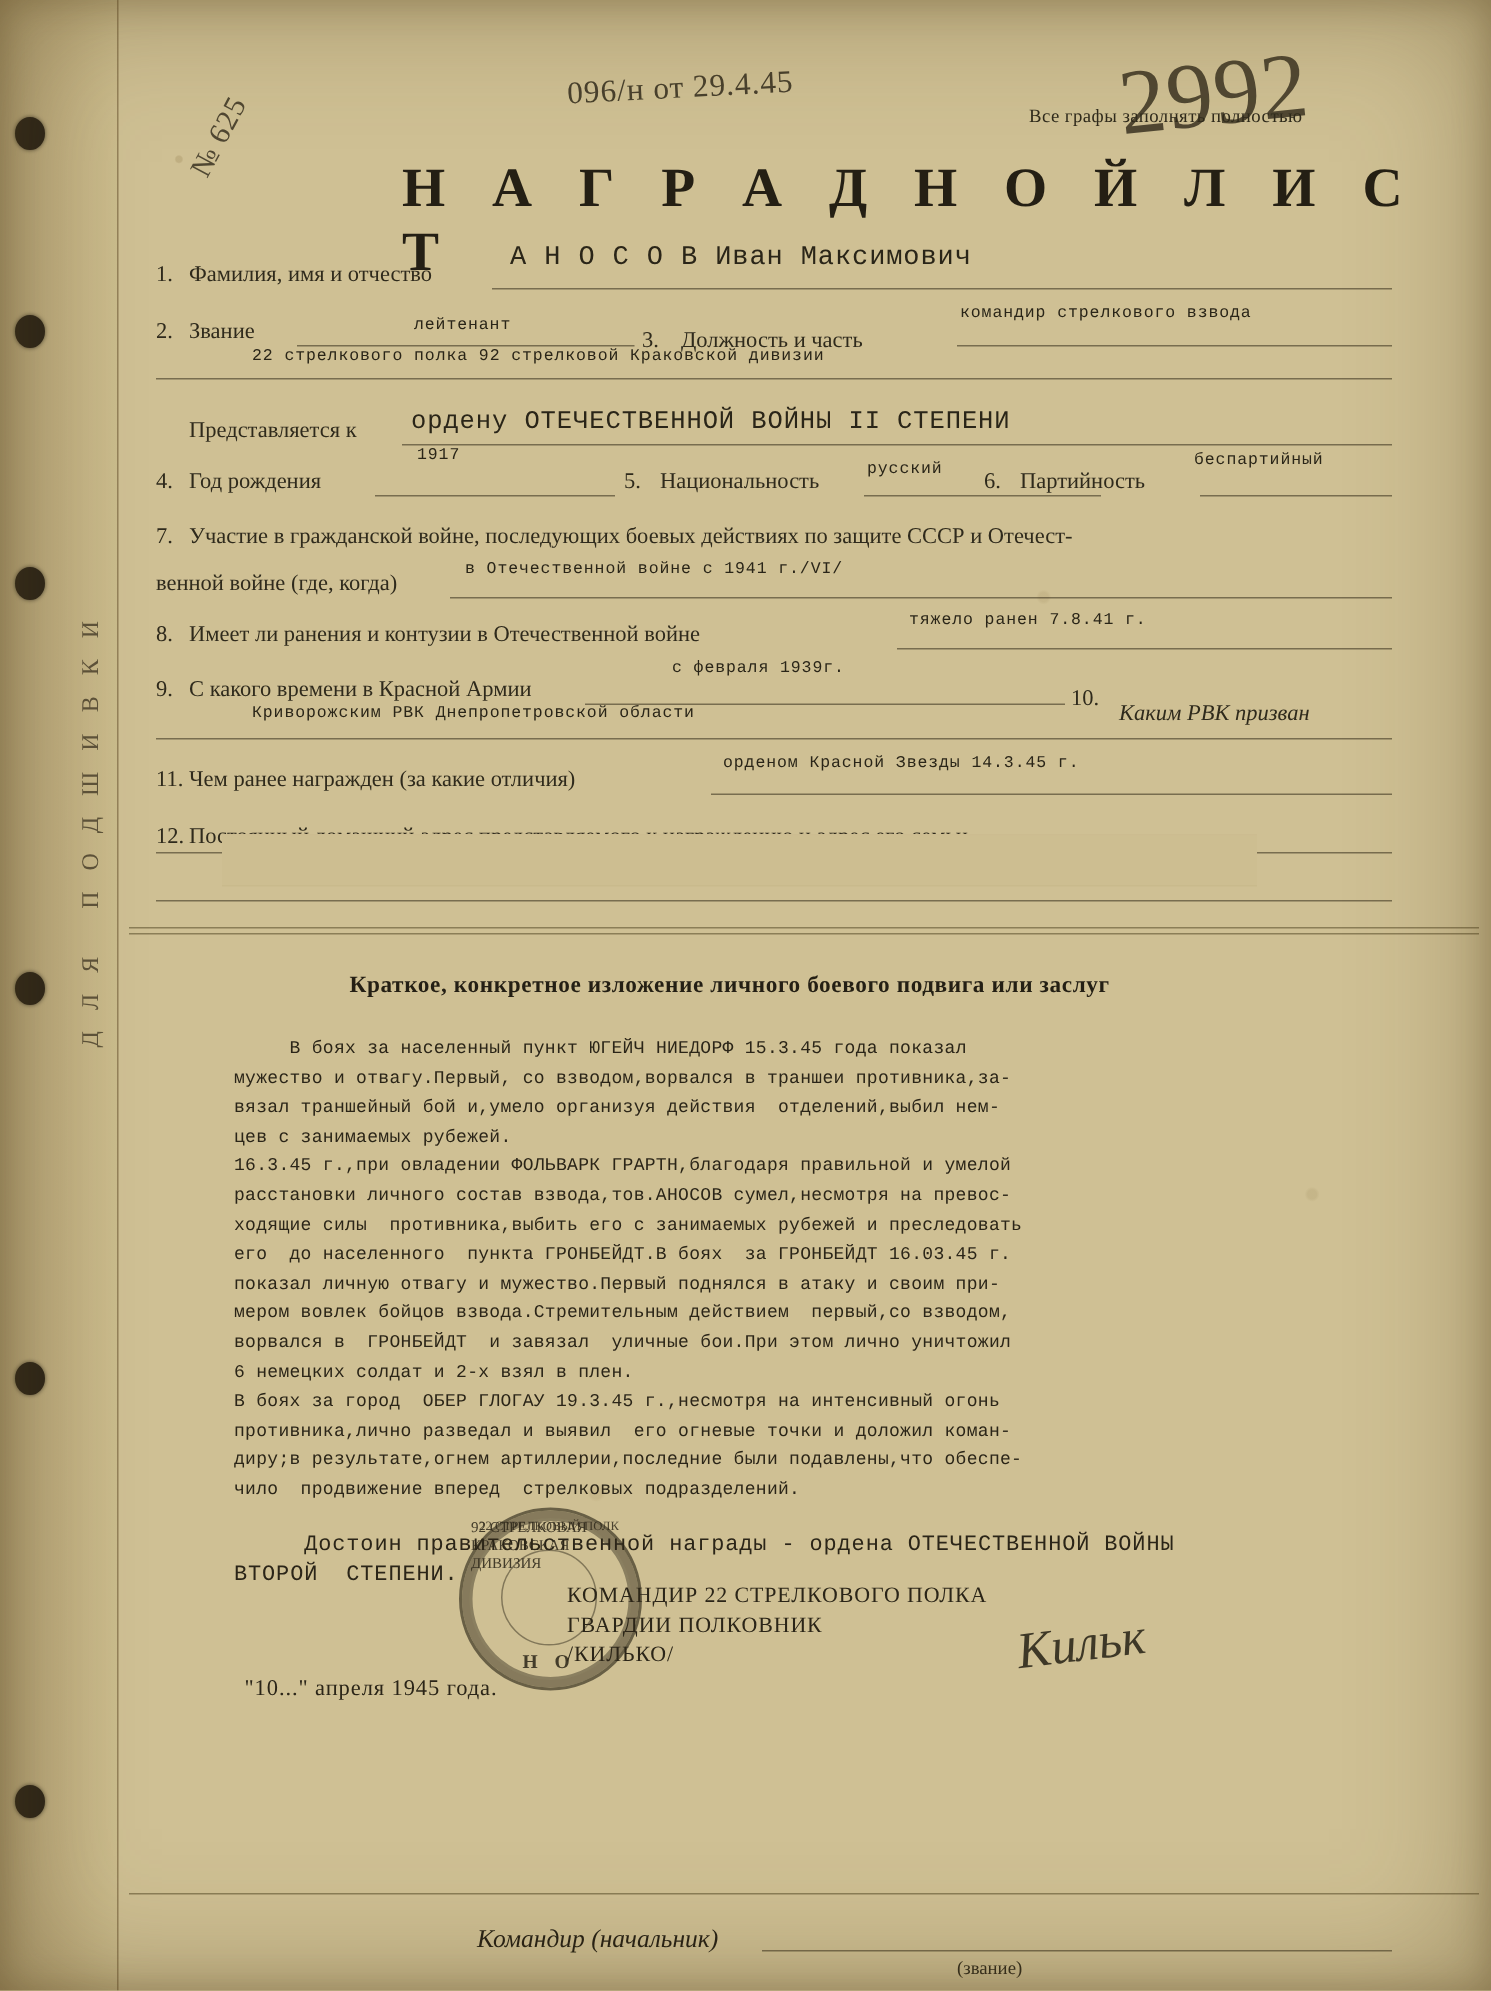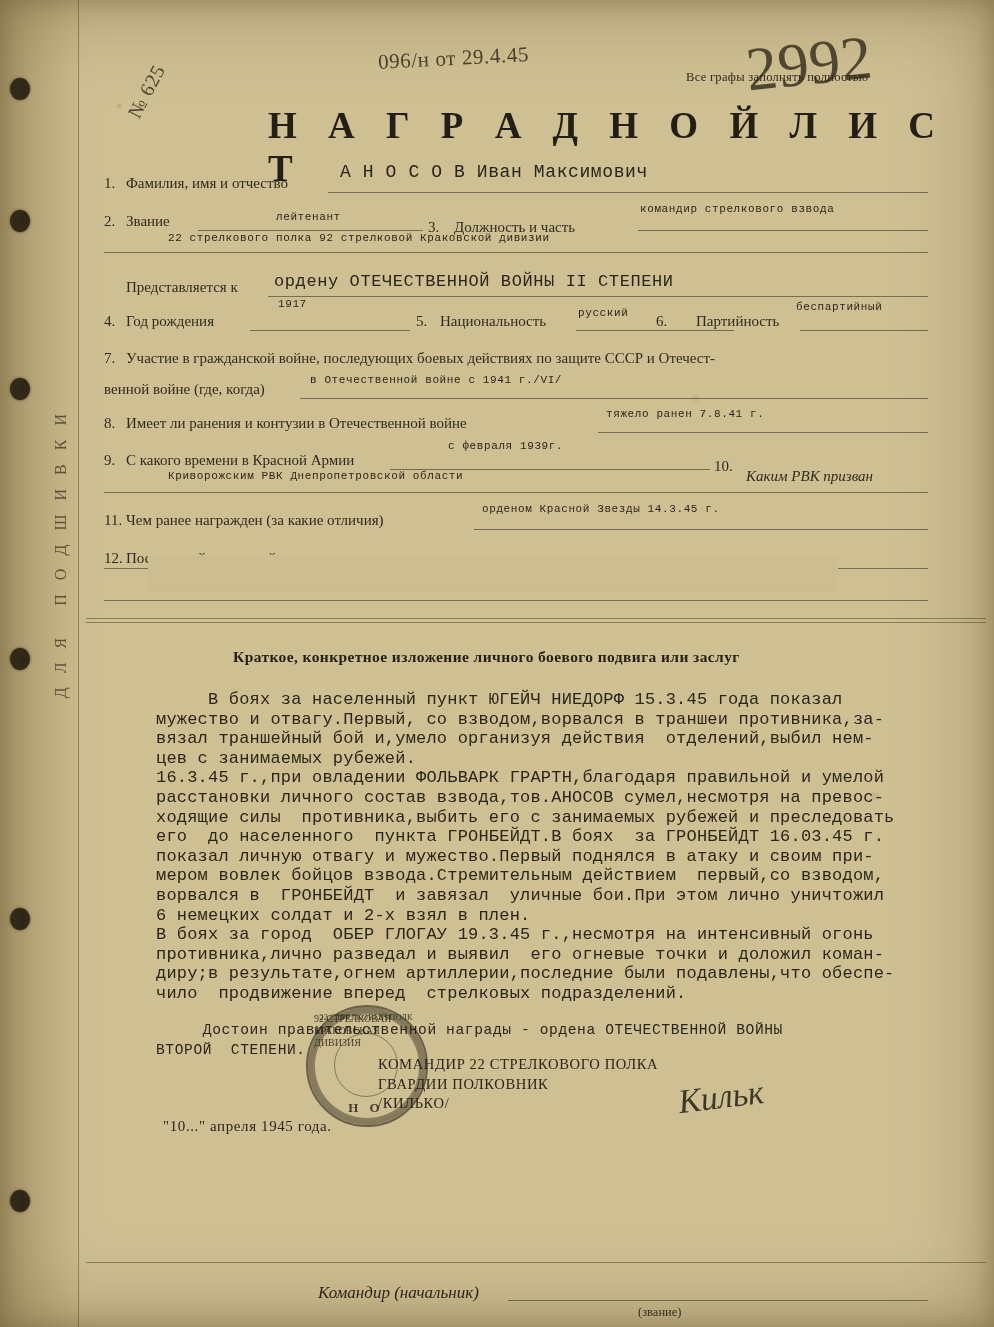--- a/index.html
+++ b/index.html
@@ -96,21 +96,21 @@
     background:#c9ba8c;border-top:1px solid rgba(60,50,25,.2);
   }
   #redact2{
     position:absolute;left:70px;top:556px;width:690px;height:34px;
     background:rgba(205,190,145,.95);
   }
   
   #exploit{
     position:absolute;left:78px;top:690px;width:800px;
     font-family:"Liberation Mono", monospace;
-    font-size:17px;line-height:19.6px;color:#2b2518;
+    font-size:12px;line-height:19.6px;color:#2b2518;
     letter-spacing:.2px;
     white-space:pre-wrap;
   }
   #exploit-title{
     position:absolute;left:155px;top:648px;
     font-size:15.5px;font-weight:bold;color:#241f14;letter-spacing:.4px;
     font-family:"Liberation Serif",serif;
   }
   #conclusion{
     position:absolute;left:78px;top:1005px;width:820px;
@@ -218,21 +218,21 @@
     <div class="abs print smalllbl" style="left:48px;top:313px;">Год рождения</div>
     <div class="line" style="left:172px;top:330px;width:160px;"></div>
     <div class="abs hand fld" style="left:200px;top:298px;text-align:right;">1917</div>
 
     <div class="abs print smalllbl" style="left:338px;top:313px;">5.</div>
     <div class="abs print smalllbl" style="left:362px;top:313px;">Национальность</div>
     <div class="line" style="left:498px;top:330px;width:158px;"></div>
     <div class="abs hand fld" style="left:500px;top:307px;">русский</div>
 
     <div class="abs print smalllbl" style="left:578px;top:313px;">6.</div>
-    <div class="abs print smalllbl" style="left:602px;top:313px;margin-left:16px;">Партийность</div>
+    <div class="abs print smalllbl" style="left:602px;top:313px;">Партийность</div>
     <div class="line" style="left:722px;top:330px;width:128px;"></div>
     <div class="abs hand fld" style="left:718px;top:301px;">беспартийный</div>
 
     <div class="abs print smalllbl" style="left:26px;top:350px;">7.</div>
     <div class="abs print smalllbl" style="left:48px;top:350px;">Участие в гражданской войне, последующих боевых действиях по защите СССР и Отечест-</div>
     <div class="abs print smalllbl" style="left:26px;top:381px;">венной войне (где, когда)</div>
     <div class="line" style="left:222px;top:398px;width:628px;"></div>
     <div class="abs hand fld" style="left:232px;top:374px;">в Отечественной войне с 1941 г./VI/</div>
 
     <div class="abs print smalllbl" style="left:26px;top:415px;">8.</div>

